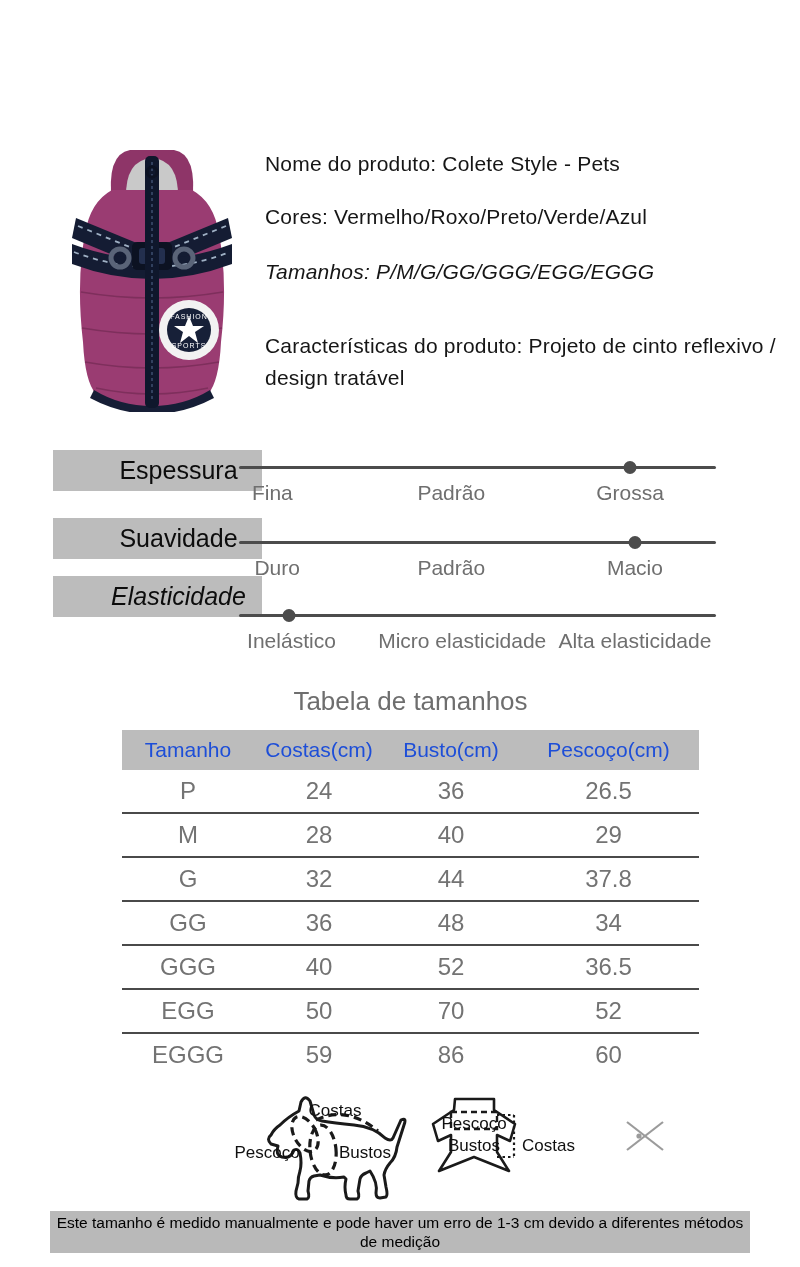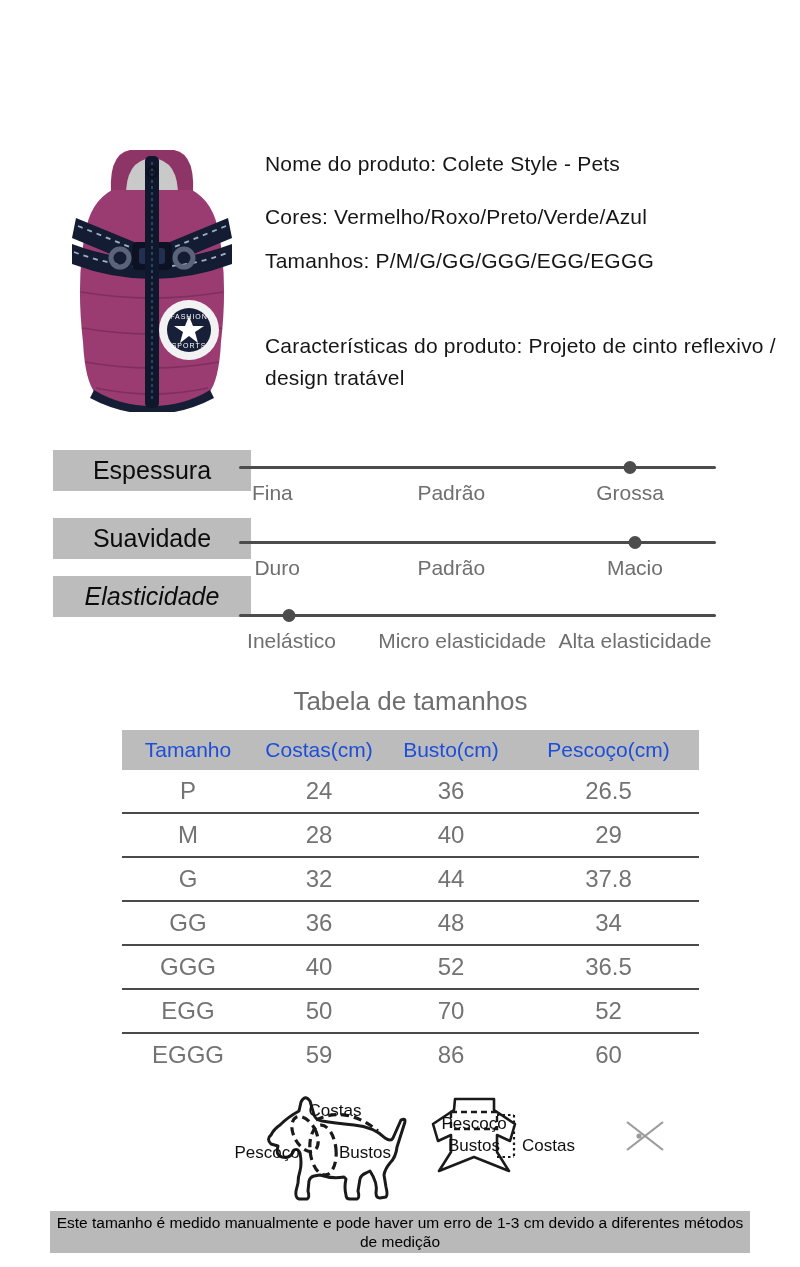--- a/index.html
+++ b/index.html
@@ -8,28 +8,28 @@
     font-family:"Liberation Sans", sans-serif; overflow:hidden;
   }
   
   #vest-photo{position:absolute; left:58px; top:140px; width:188px; height:272px;}
   .ptext{
     position:absolute; left:265px; color:#161616; font-size:21px;
     letter-spacing:.2px; white-space:nowrap;
   }
   #p-name{top:152px;}
   #p-cores{top:205px;}
-  #p-tam{top:249px;}
+  #p-tam{top:260px;font-style:italic;}
   #p-carac{top:330px; white-space:normal; width:514px; line-height:32px;}
   
   .attr-box{
-    position:absolute; left:53px; width:198px; height:41px;
+    position:absolute; left:53px; width:167px; height:41px;
     background:var(--c-label-box-bg,#bcbcbc); color:#0c0c0c;
     display:flex; align-items:center; justify-content:center;
-    font-size:25px; white-space:nowrap;
+    font-size:25px; white-space:nowrap;padding-left:42px;
   }
   #box-espessura{top:450px;} #box-suavidade{top:518px;} #box-elasticidade{top:576px;font-style:italic;}
   .slider{position:absolute; left:239px; width:477px; height:58px;}
   #slider-espessura{top:456px;} #slider-suavidade{top:531px;} #slider-elasticidade{top:604px;}
   .slider .line{position:absolute; left:0; right:0; top:10px; height:3px;
     background:var(--c-slider-line,#4c4c4c); border-radius:2px;}
   .slider .dot{position:absolute; top:5px; width:13px; height:13px; border-radius:50%;
     background:var(--c-slider-line,#4c4c4c); transform:translateX(-50%);}
   .slider .tick{position:absolute; top:25px; transform:translateX(-50%);
     color:var(--c-tick-text,#6f6f6f); font-size:21px; white-space:nowrap;}

